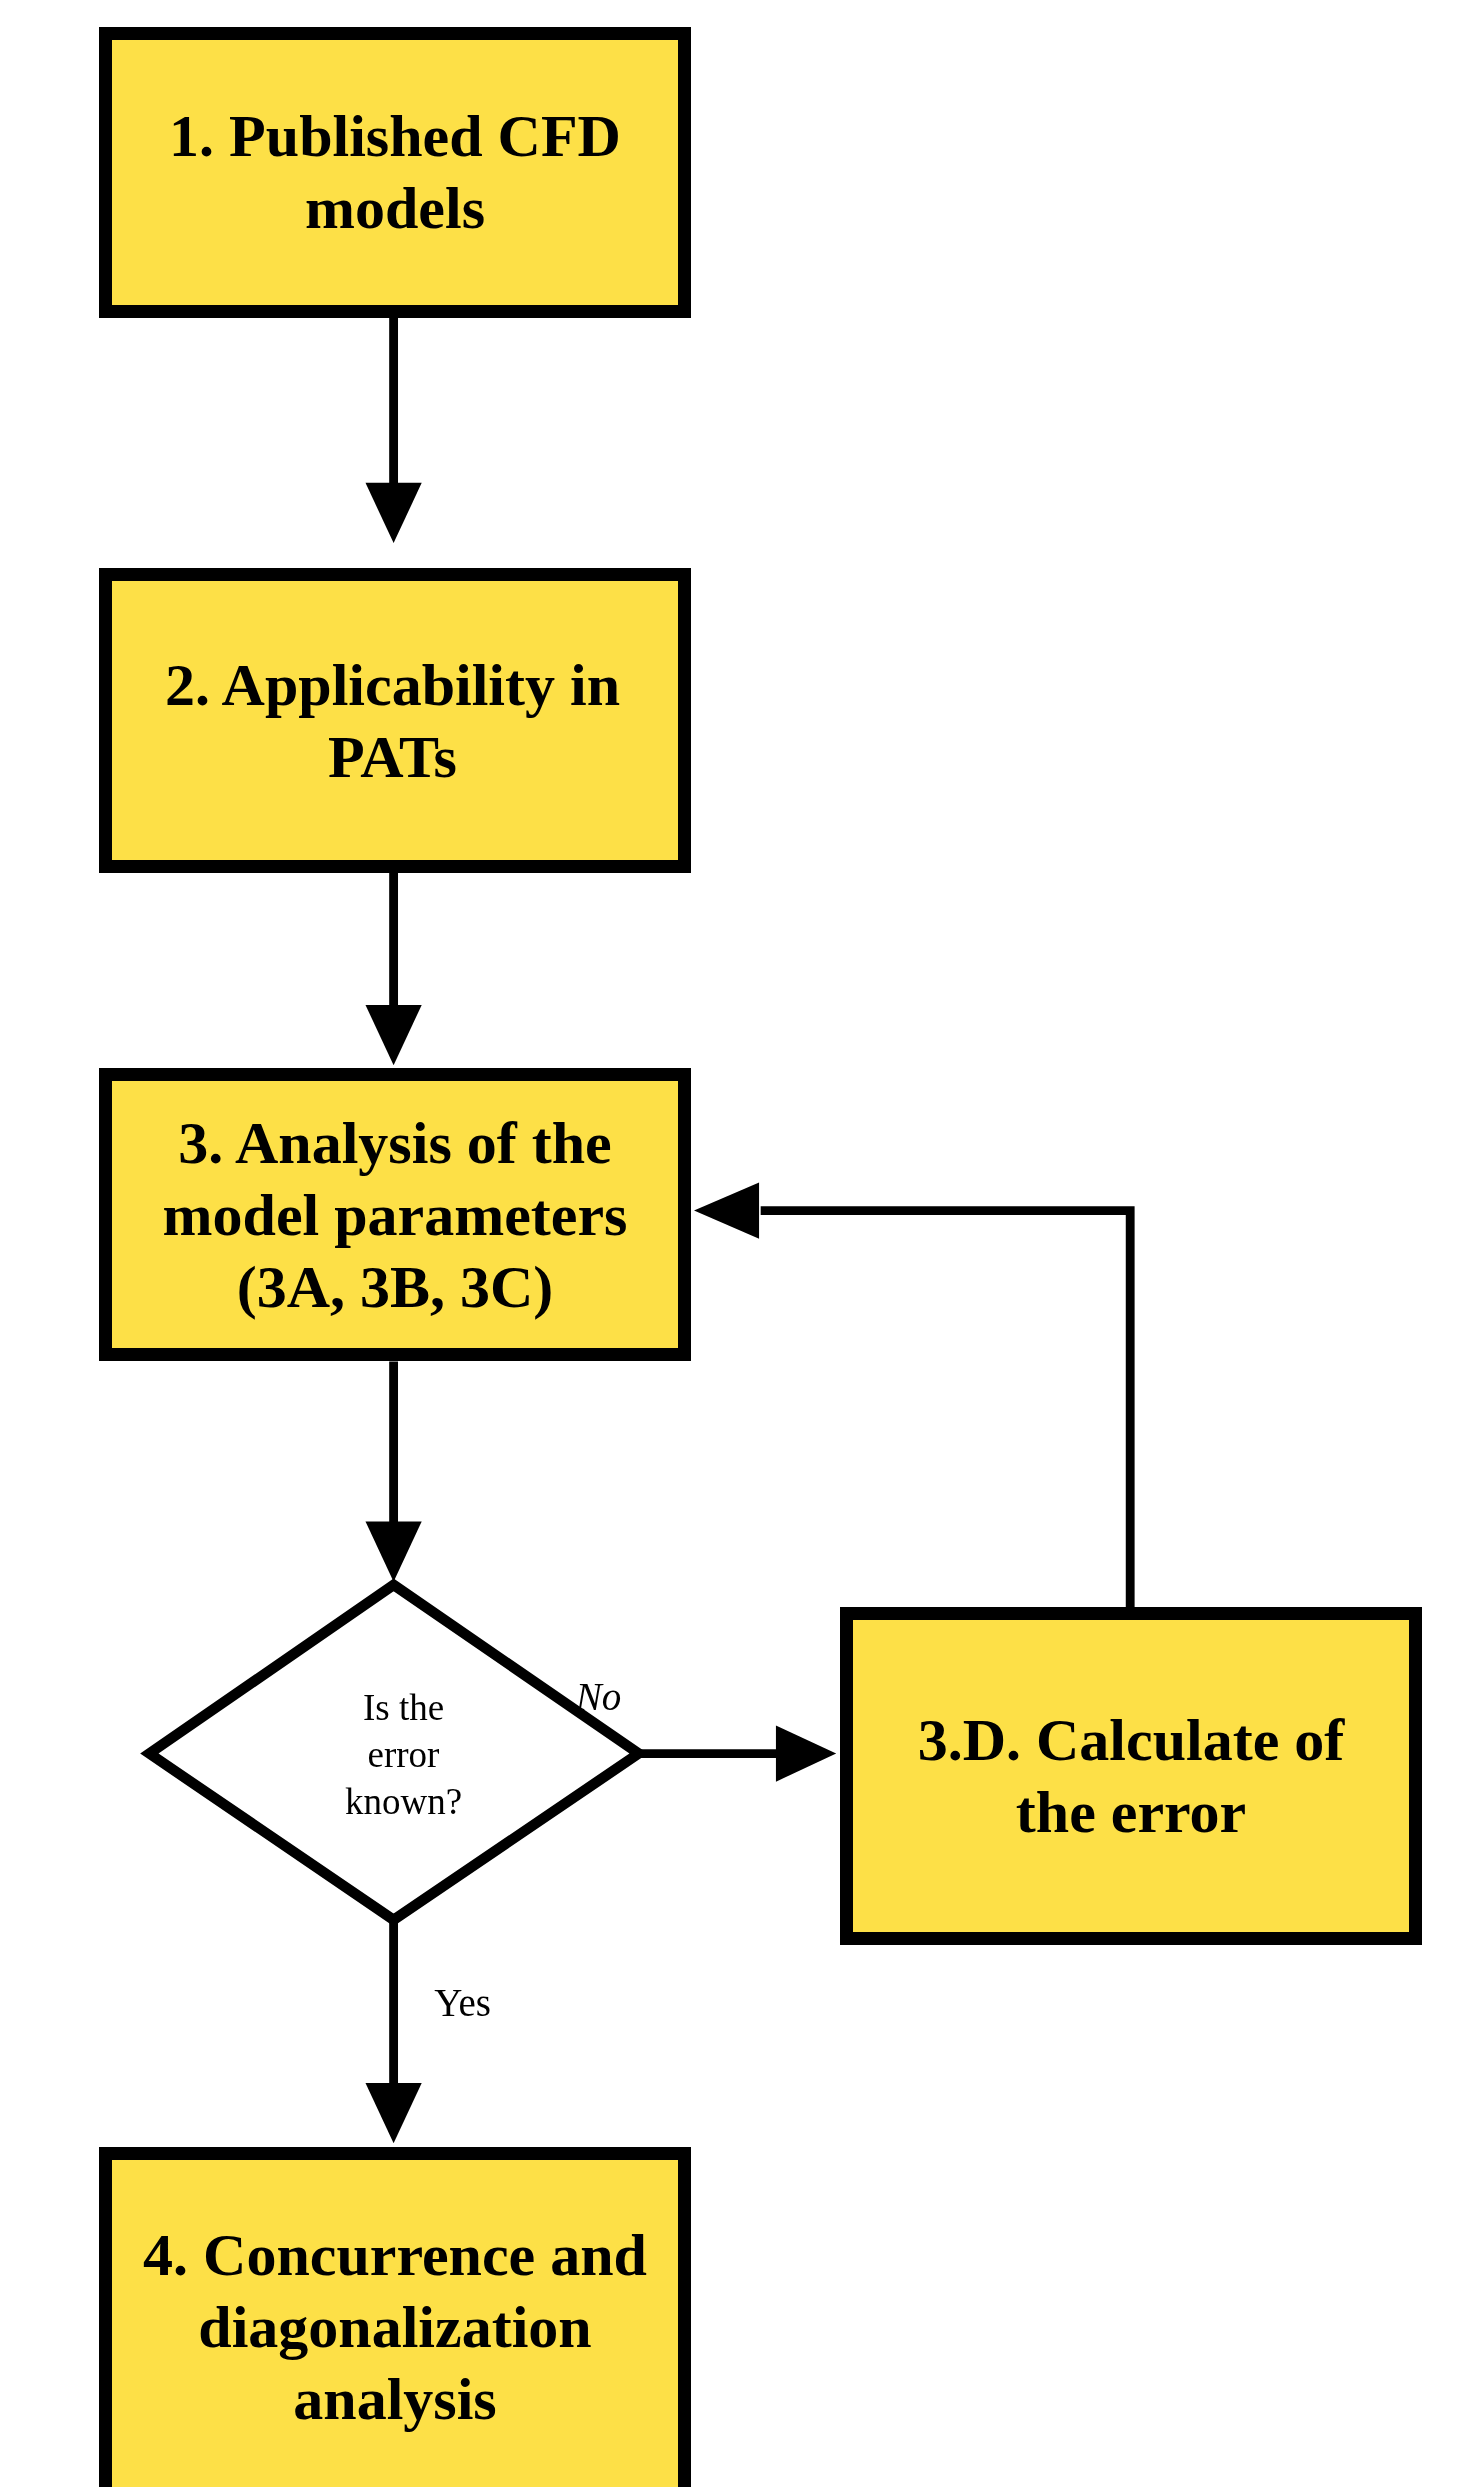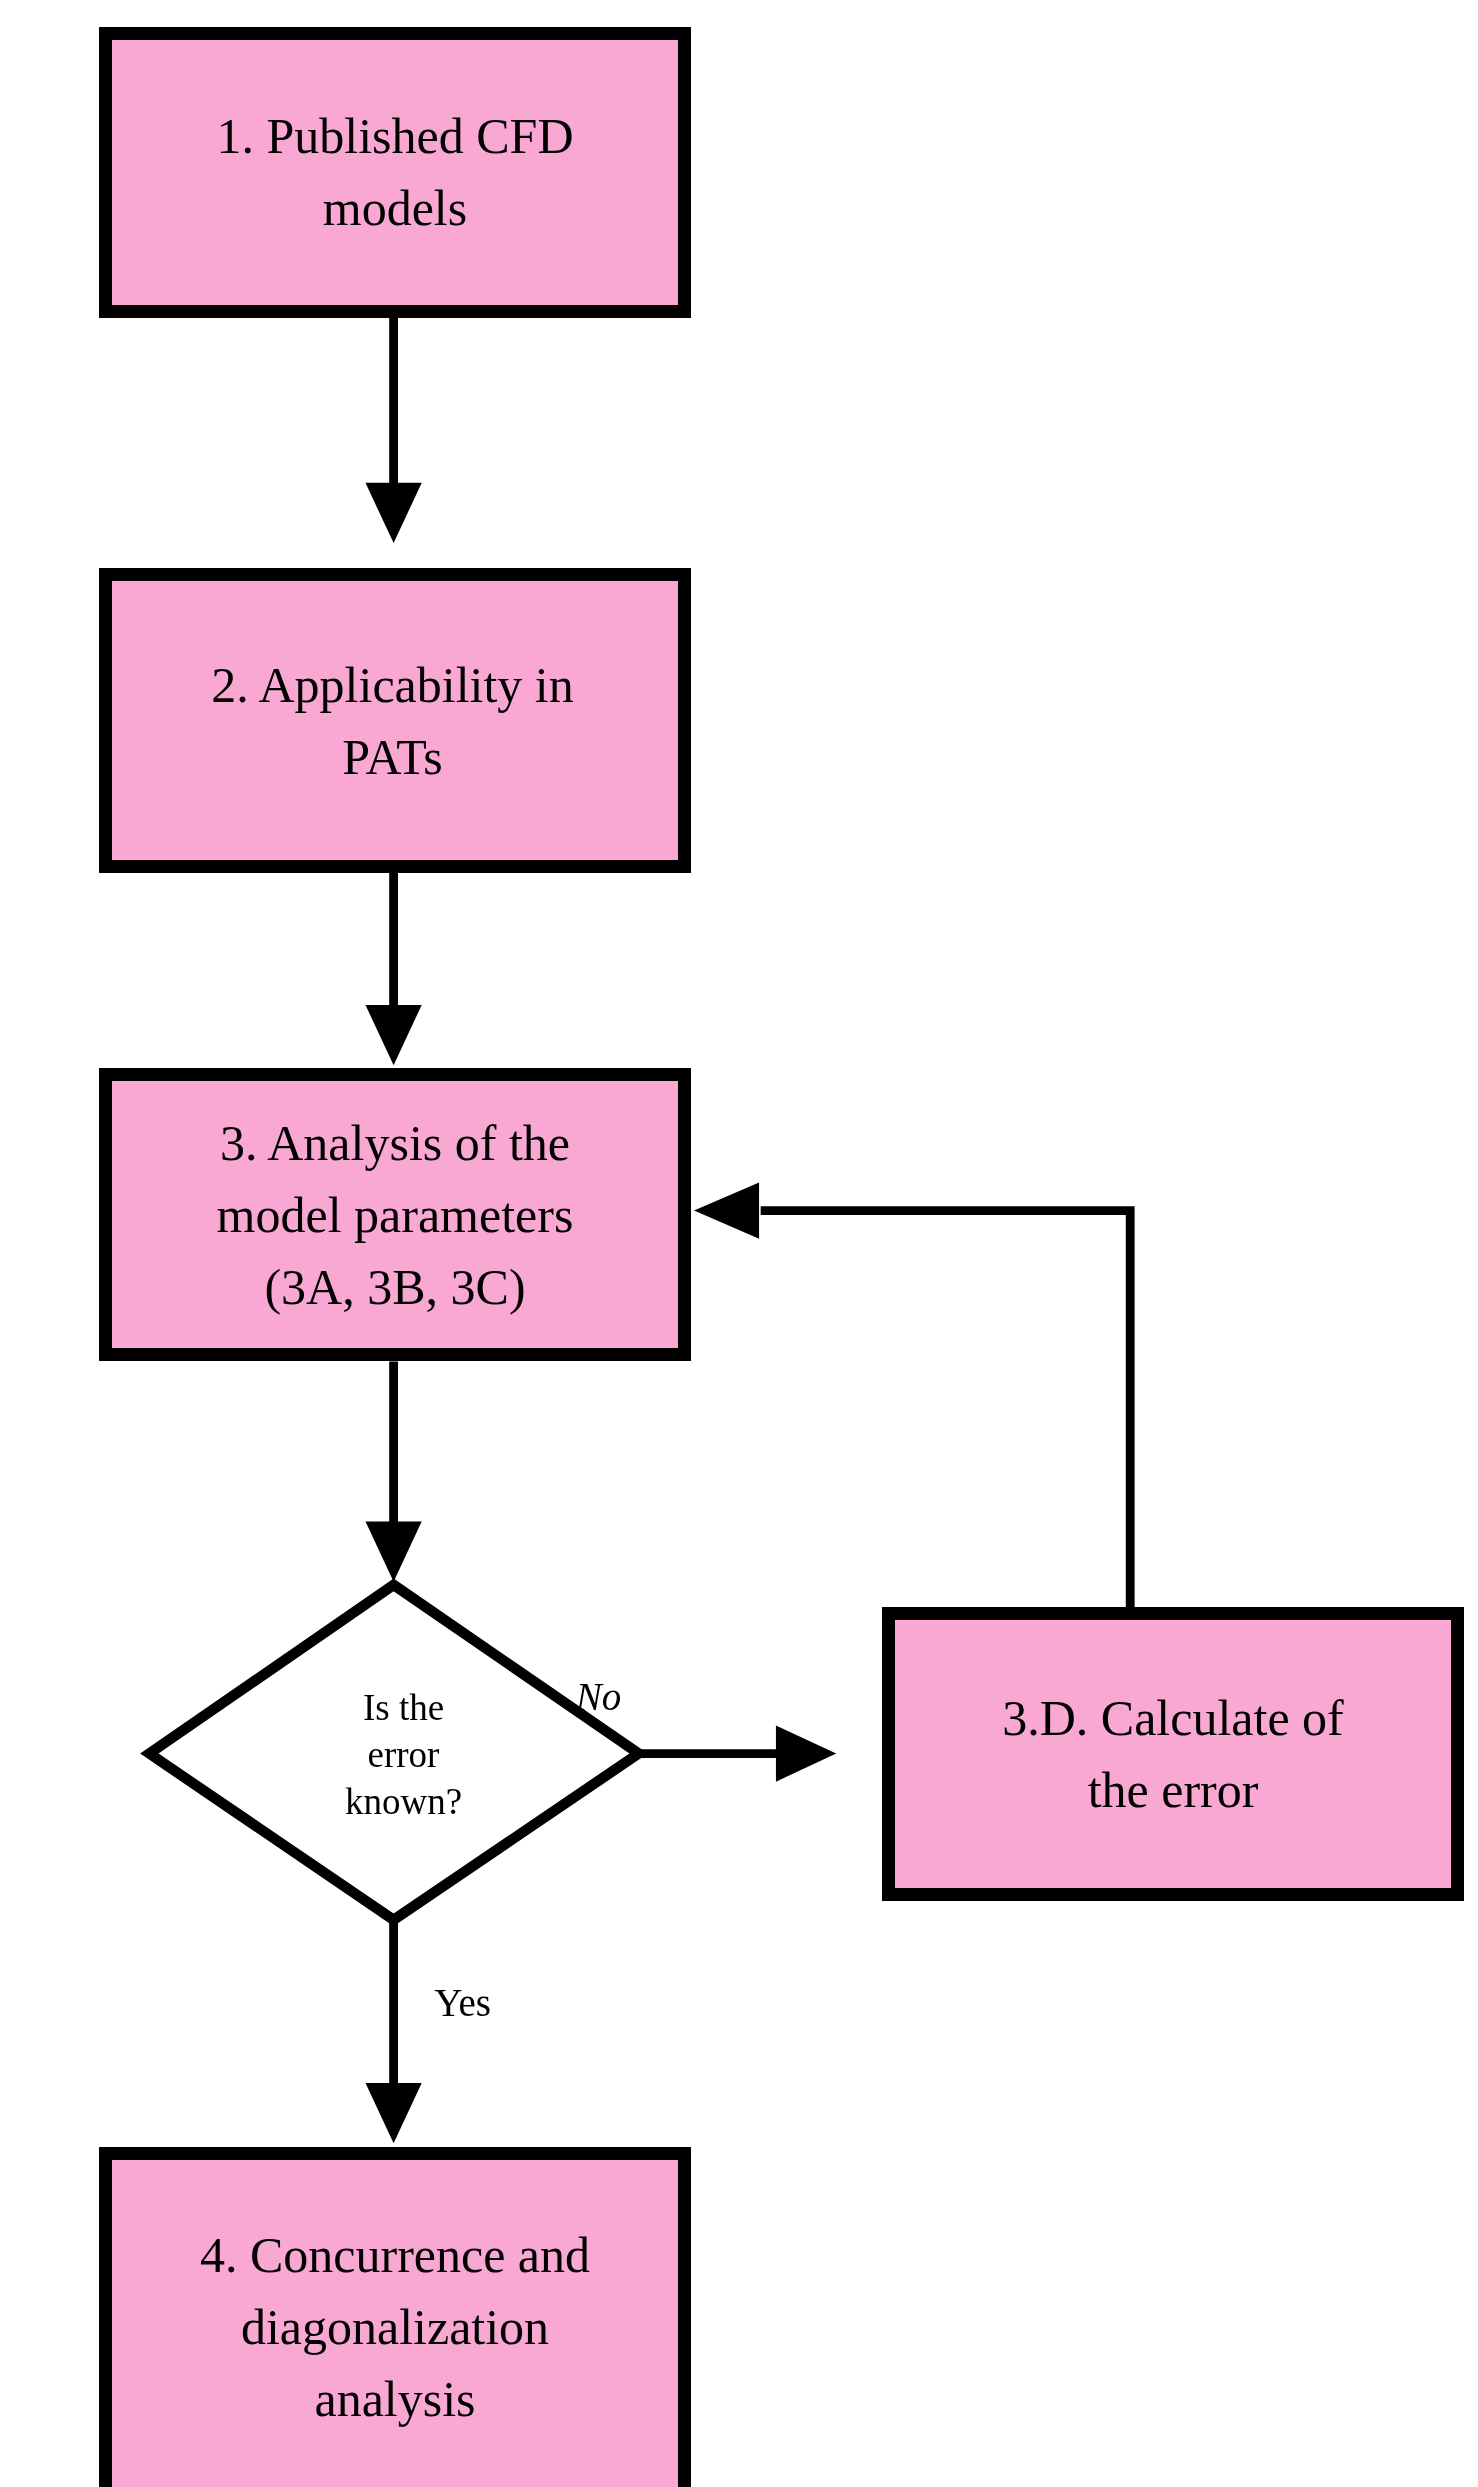--- a/index.html
+++ b/index.html
@@ -14,35 +14,35 @@
   }
   .connectors {
     position: absolute;
     left: 0; top: 0;
     width: 1478px; height: 2487px;
   }
   .pbox {
     position: absolute;
     box-sizing: border-box;
     border: 13px solid #000000;
-    background: #f9a8d4;
+    background: #fde047;
     display: flex;
     align-items: center;
     justify-content: center;
     text-align: center;
-    font-weight: normal;
-    font-size: 50px;
+    font-weight: bold;
+    font-size: 60px;
     line-height: 72px;
     white-space: pre-line;
     padding: 0 16px;
   }
   .box1 { left: 99px; top: 26.5px;   width: 592px; height: 291px; }
   .box2 { left: 99px; top: 568px;  width: 592px; height: 305px; padding-left: 11px; }
   .box3 { left: 99px; top: 1068px; width: 592px; height: 293px; }
-  .box3d{ left: 840px;top: 1607px; width: 582px; height: 294px; margin-left: 42px; }
+  .box3d{ left: 840px;top: 1607px; width: 582px; height: 338px; }
   .box4 { left: 99px; top: 2147px; width: 592px; height: 360px; }
   .diamond-label {
     position: absolute;
     left: 283px; top: 1655px;
     width: 241px; height: 198px;
     display: flex;
     align-items: center;
     justify-content: center;
     text-align: center;
     font-size: 37px;

